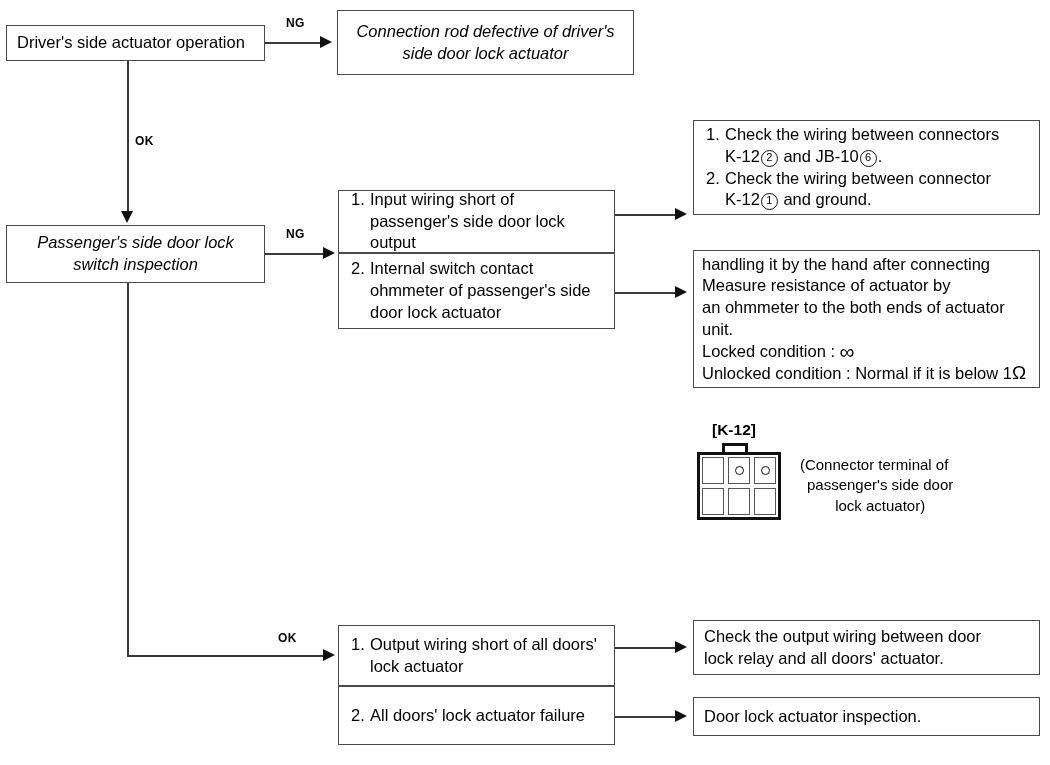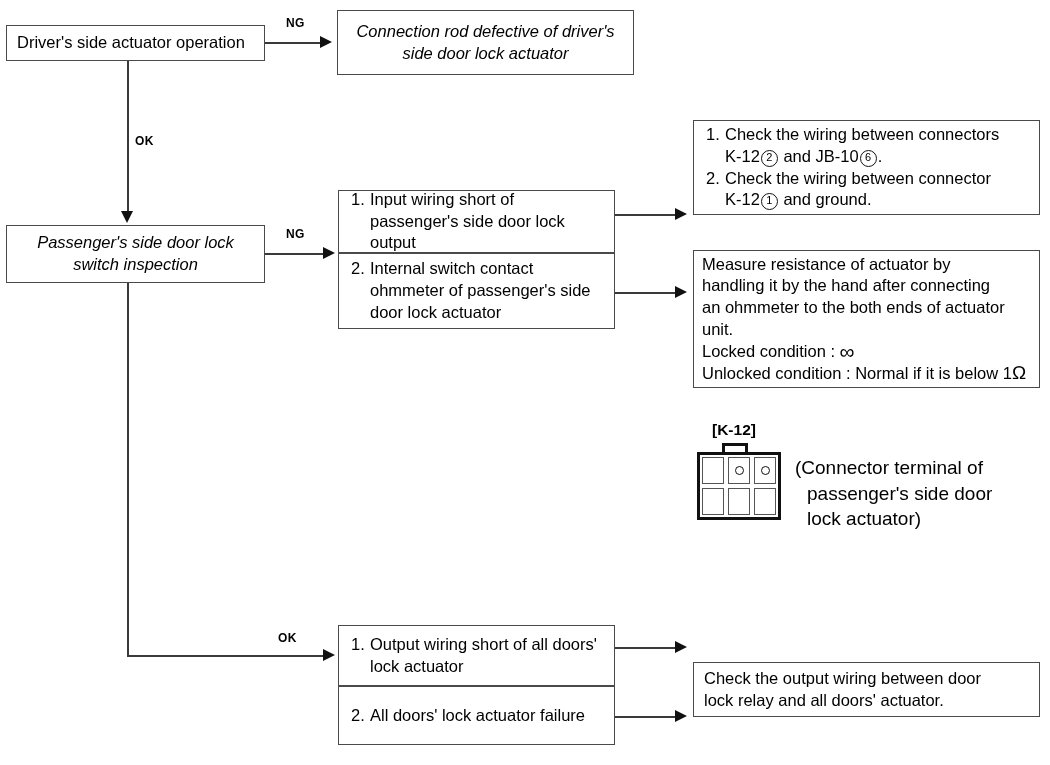--- a/index.html
+++ b/index.html
@@ -130,22 +130,23 @@
   }
   .conn-title {
     position: absolute;
     left: 712px; top: 421px;
     font-size: 15.5px;
     font-weight: bold;
   }
   .conn-caption {
     position: absolute;
     left: 795px; top: 455px;
-    font-size: 19px;
+    font-size: 15px;
     line-height: 1.35;
+    text-align: center;
   }
   .conn-caption .ind { padding-left: 12px; display: block; }
 </style>
 </head>
 <body>
 
 <div id="canvas">
 
   <div class="box" style="left:6px; top:25px; width:259px; height:36px;">
     <div class="box-inner">Driver's side actuator operation</div>
@@ -209,22 +210,22 @@
         <span class="txt">
           <span>Check the wiring between connector</span><br>
           <span>K-12</span><span class="circnum">1</span><span> and ground.</span>
         </span>
       </div>
     </div>
   </div>
 
   <div class="box" style="left:693px; top:250px; width:347px; height:138px;">
     <div class="box-inner" style="padding:0 8px;">
+      <div>handling it by the hand after connecting</div>
       <div>Measure resistance of actuator by</div>
-      <div>handling it by the hand after connecting</div>
       <div>an ohmmeter to the both ends of actuator</div>
       <div>unit.</div>
       <div>
         <span>Locked condition : </span><span class="inf">∞</span>
       </div>
       <div>
         <span>Unlocked condition : Normal if it is below 1</span><span class="ohm">Ω</span>
       </div>
     </div>
   </div>
@@ -271,21 +272,24 @@
       </div>
     </div>
   </div>
 
   <div class="hline" style="left:615px; top:647px; width:64px;"></div>
   <div class="arrow-r" style="left:675px; top:641px;"></div>
 
   <div class="hline" style="left:615px; top:716px; width:64px;"></div>
   <div class="arrow-r" style="left:675px; top:710px;"></div>
 
-  <div class="box" style="left:693px; top:620px; width:347px; height:55px;margin-top:42px;">
+  <div class="box" style="left:693px; top:620px; width:347px; height:55px;">
     <div class="box-inner">
       <div>Check the output wiring between door</div>
       <div>lock relay and all doors' actuator.</div>
     </div>
   </div>
 
+  <div class="box" style="left:693px; top:697px; width:347px; height:39px;">
+    <div class="box-inner">Door lock actuator inspection.</div>
+  </div>
 
 </div>
 
 </body></html>

